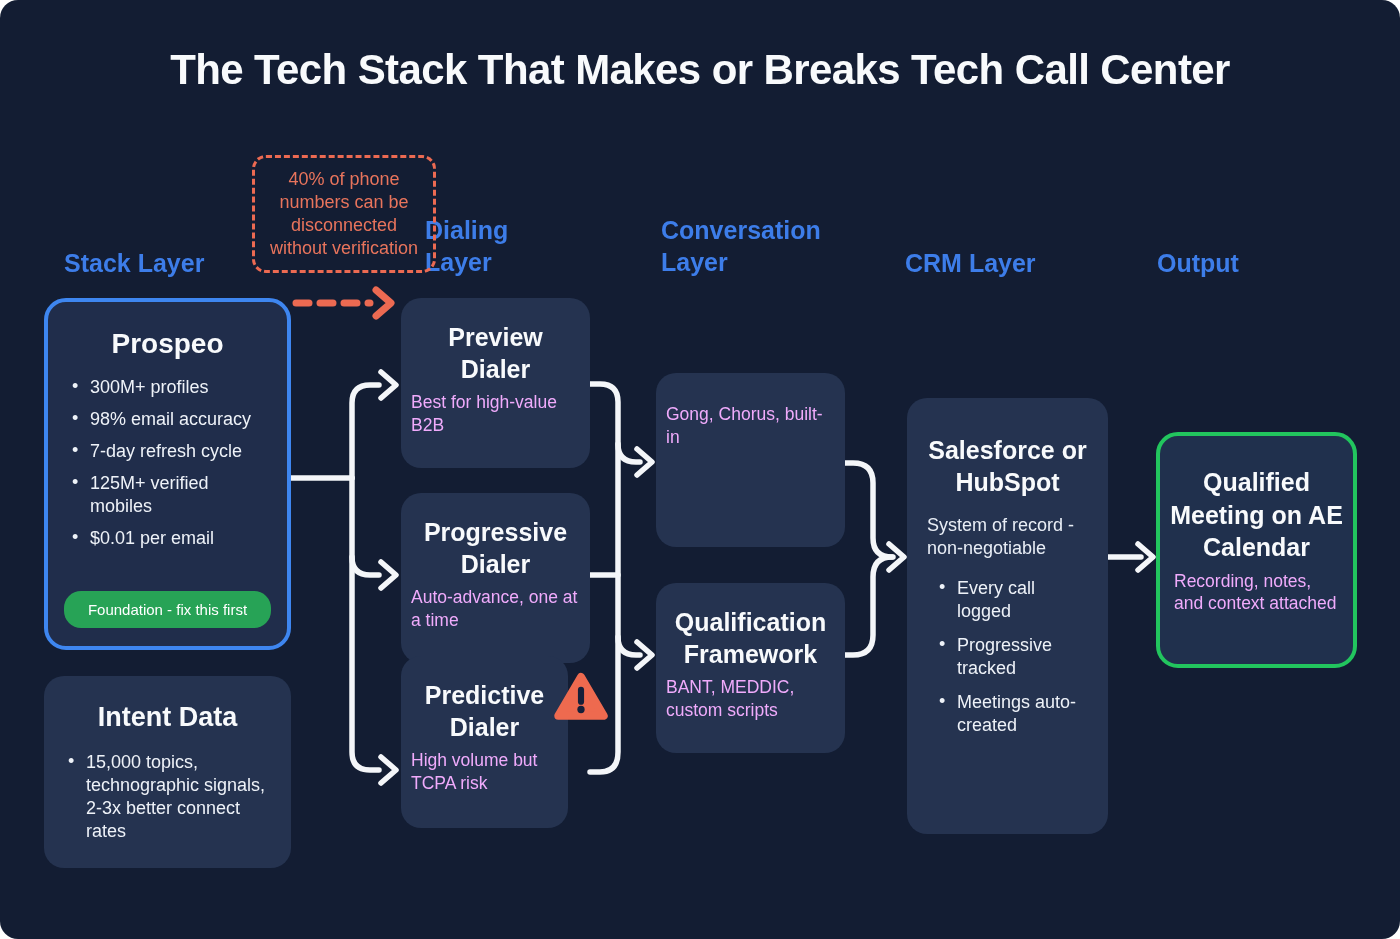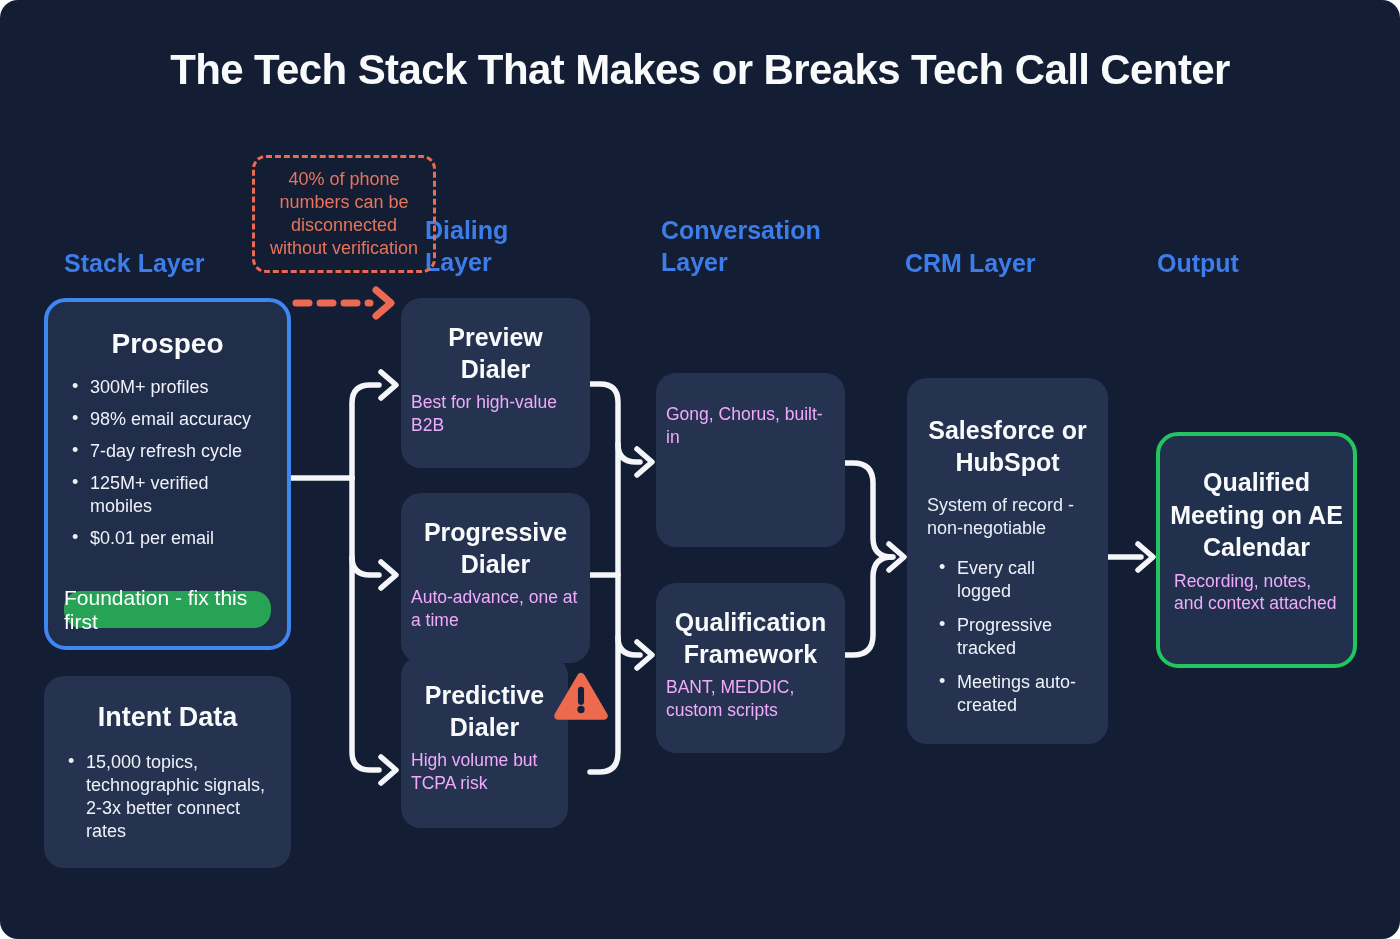--- a/index.html
+++ b/index.html
@@ -28,36 +28,36 @@
   .dashchev { stroke:#ec6a52; stroke-width:7; fill:none; stroke-linecap:round; stroke-linejoin:round; }
 
   .box { position:absolute; background:#253350; border-radius:20px; box-sizing:border-box; z-index:2; }
   .prospeo     { left:44px;   top:298px; width:247px; height:352px; background:#202d4b; border:4px solid #3e86f0; border-radius:22px; }
   .intent      { left:44px;   top:676px; width:247px; height:192px; }
   .preview     { left:401px;  top:298px; width:189px; height:170px; }
   .progressive { left:401px;  top:493px; width:189px; height:170px; }
   .predictive  { left:401px;  top:656px; width:167px; height:172px; }
   .callrec     { left:656px;  top:373px; width:189px; height:174px; }
   .qual        { left:656px;  top:583px; width:189px; height:170px; }
-  .crm         { left:907px;  top:378px; width:201px; height:366px; }
+  .crm         { left:907px;  top:398px; width:201px; height:436px; }
   .output      { left:1156px; top:432px; width:201px; height:236px; background:#20304d; border:4px solid #22c55e; border-radius:22px; }
 
   .box-title { font-weight:700; text-align:center; color:#f8fafc; }
   .simple { display:flex; flex-direction:column; align-items:center; padding:24px 10px 0; }
   .simple .box-title { font-size:25px; line-height:1.26; }
   .box-sub { margin-top:6px; font-size:17.5px; line-height:1.3; text-align:left; color:#f0abfc; }
 
   .prospeo .box-title { font-size:28px; margin-top:26px; }
   .bullets { list-style:none; margin:16px 0 0; padding:0 12px 0 24px; }
   .bullets li { position:relative; padding-left:18px; font-size:18px; line-height:1.28;
     margin-bottom:9px; color:#eef2f8; }
   .bullets li::before { content:"\2022"; position:absolute; left:0; top:-1px; }
   .badge { position:absolute; left:16px; right:16px; bottom:18px; height:37px; background:#27a356;
     border-radius:17px; display:flex; align-items:center; justify-content:center;
-    font-size:21px; color:#ffffff; }
+    font-size:15px; color:#ffffff; }
 
   .intent .box-title { font-size:27px; margin-top:26px; }
   .intent .bullets { margin-top:18px; }
 
   .crm { padding:0 18px; }
   .crm .box-title { font-size:25px; margin-top:36px; line-height:1.28; }
   .crm .crm-sub { margin-top:16px; font-size:18px; line-height:1.3; color:#e9eef6; text-align:left; padding-left:2px; }
   .crm .bullets { margin-top:16px; padding:0 0 0 14px; }
   .crm .bullets li { margin-bottom:11px; }
 

